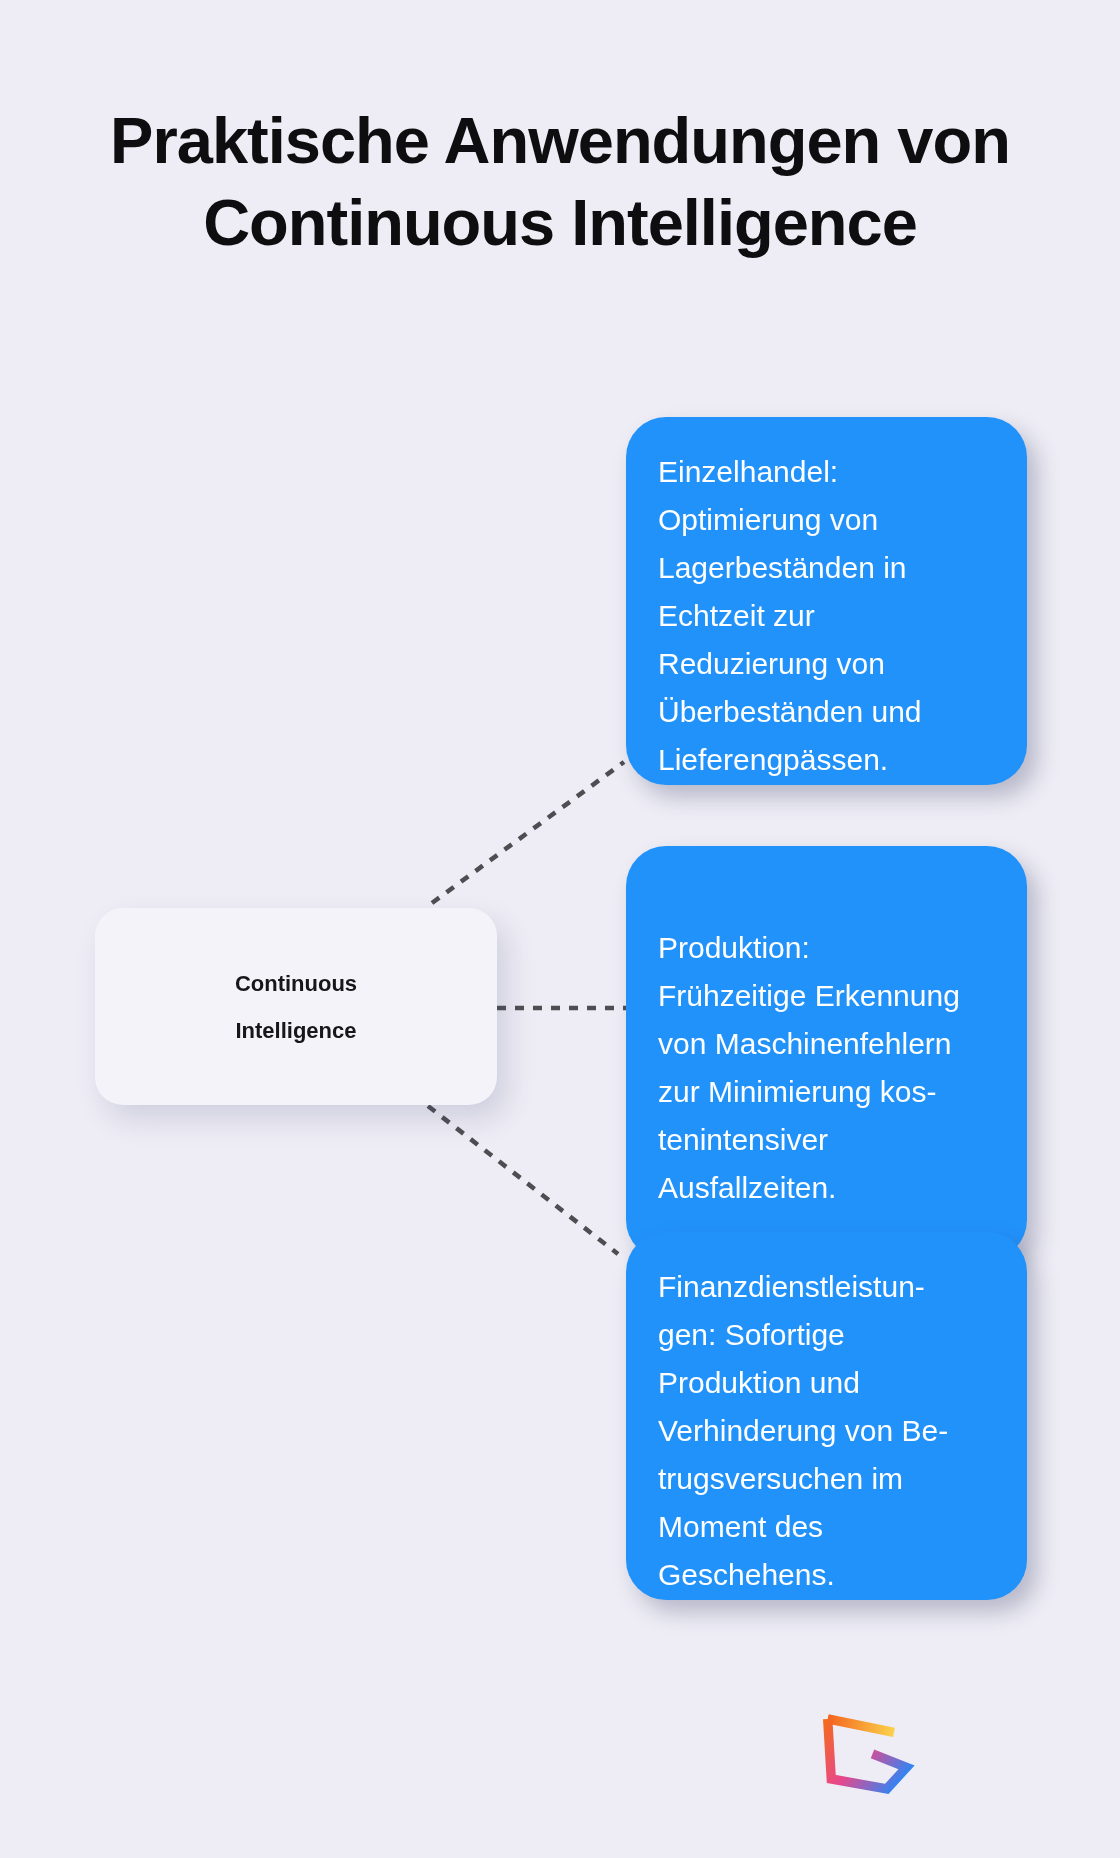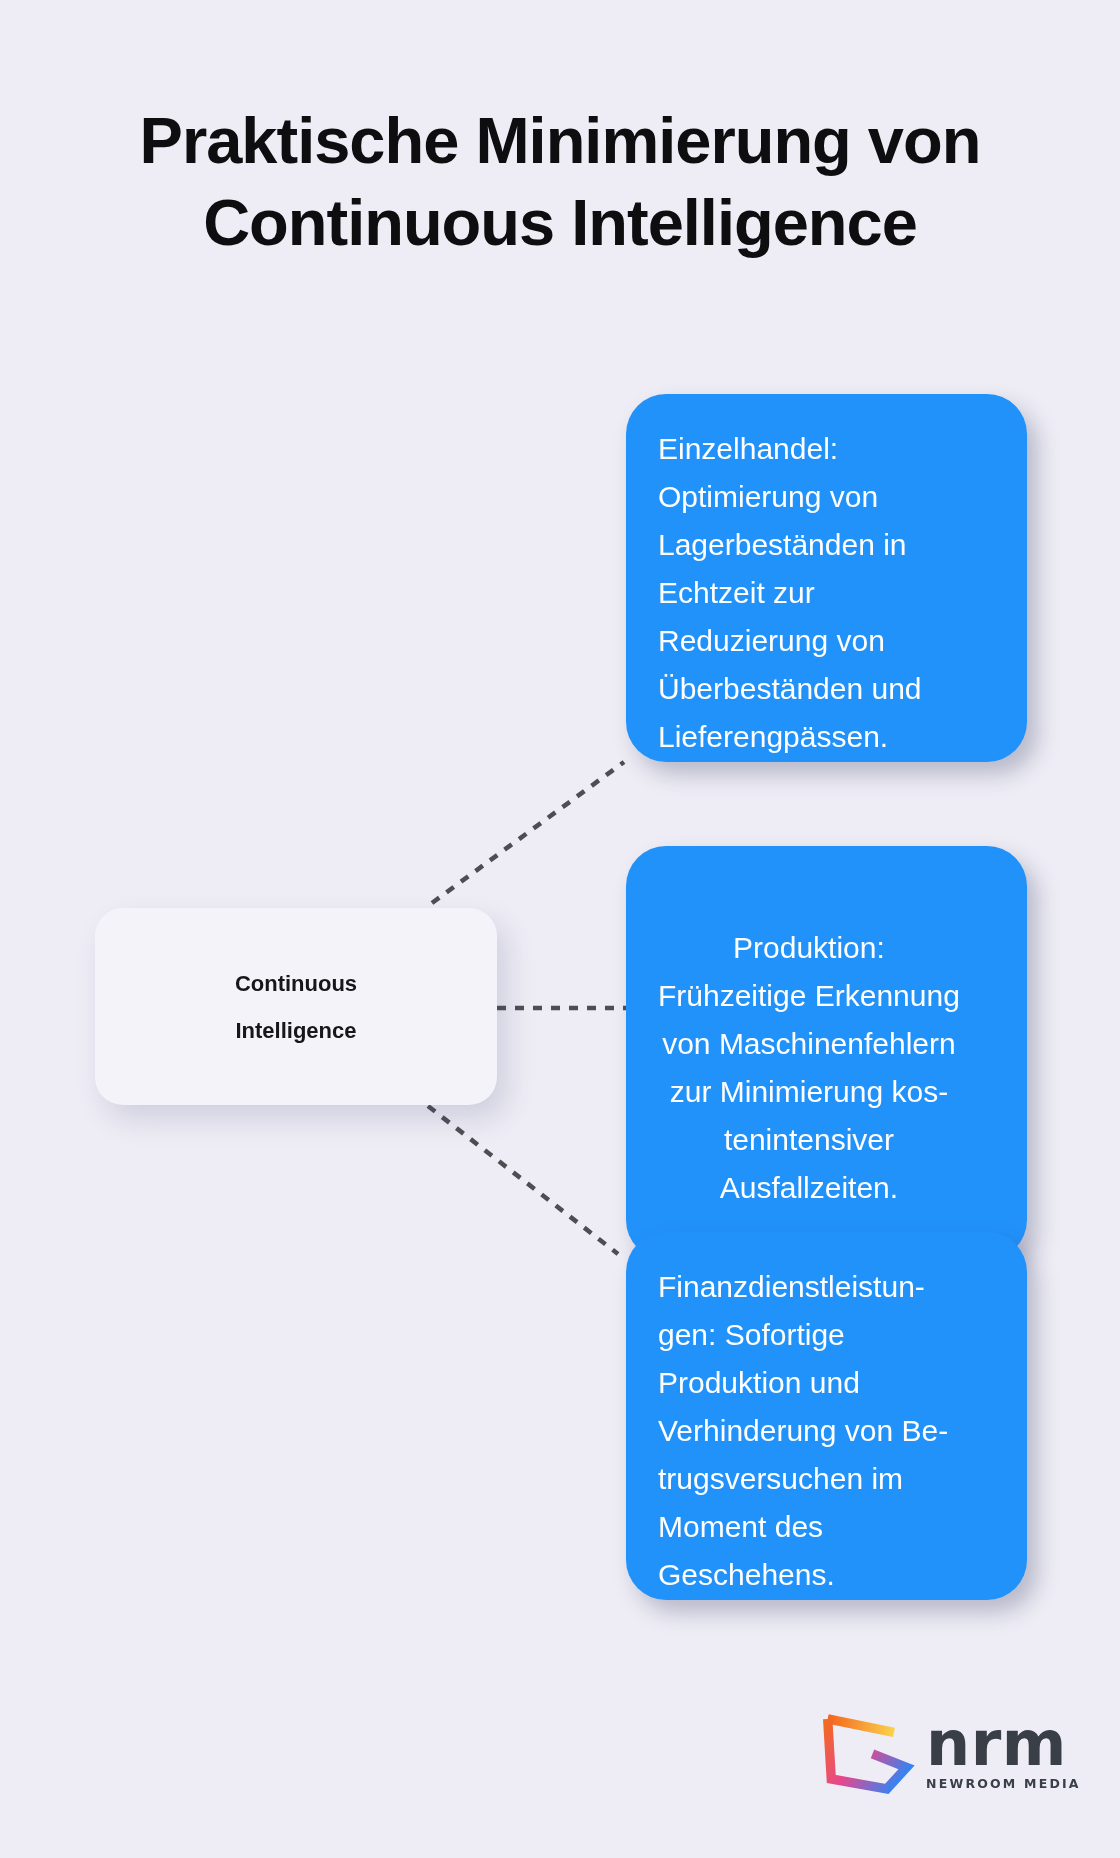--- a/index.html
+++ b/index.html
@@ -80,22 +80,22 @@
     align-items: center;
     padding: 30px 32px 0 32px;
   }
   .node-text {
     font-size: 30px;
     line-height: 48px;
     font-weight: 400;
     color: #FFFFFF;
     white-space: pre-line;
   }
-  #node-einzelhandel { top: 394px; height: 368px; }
-  #node-produktion { top: 846px; height: 414px; text-align: center; }
+  #node-einzelhandel { top: 417px; height: 368px; }
+  #node-produktion { top: 846px; height: 414px; }
   #node-finanzdienstleistungen { top: 1232px; height: 368px; }
   .logo {
     position: absolute;
     left: 820px;
     top: 1710px;
     display: flex;
     align-items: center;
     gap: 10px;
   }
   .logo-mark {
@@ -124,21 +124,21 @@
     color: #3A3F47;
     margin-top: 4px;
     white-space: nowrap;
   }
 </style>
 </head>
 <body>
 
 <div class="canvas">
 
-  <h1 class="page-title">Praktische Minimierung von
+  <h1 class="page-title">Praktische Anwendungen von
 Continuous Intelligence</h1>
 
   <svg class="connectors" viewBox="0 0 1120 1858" aria-hidden="true">
     <line class="connector" x1="432" y1="903" x2="624" y2="762"></line>
     <line class="connector" x1="497" y1="1008" x2="626" y2="1008"></line>
     <line class="connector" x1="428" y1="1106" x2="618" y2="1254"></line>
   </svg>
 
   <div class="center-node">
     <div class="center-node-label">Continuous
@@ -183,19 +183,15 @@
         </linearGradient>
         <linearGradient id="lgMain" x1="14" y1="14" x2="102" y2="85" gradientUnits="userSpaceOnUse">
           <stop offset="0" stop-color="#F46A1E"></stop>
           <stop offset="0.48" stop-color="#E8478C"></stop>
           <stop offset="1" stop-color="#1E8BFF"></stop>
         </linearGradient>
       </defs>
       <path d="M 14,14 L 88,29" stroke="url(#lgTop)" stroke-width="10.5" fill="none"></path>
       <path d="M 14,14 L 18,81 L 80,92 L 102,68 L 64,53" stroke="url(#lgMain)" stroke-width="10.5" fill="none" stroke-linejoin="miter" stroke-miterlimit="10"></path>
     </svg>
-    <div class="logo-text">
-      <span class="logo-acronym">nrm</span>
-      <span class="logo-company">NEWROOM MEDIA</span>
-    </div>
   </div>
 
 </div>
 
 </body></html>

